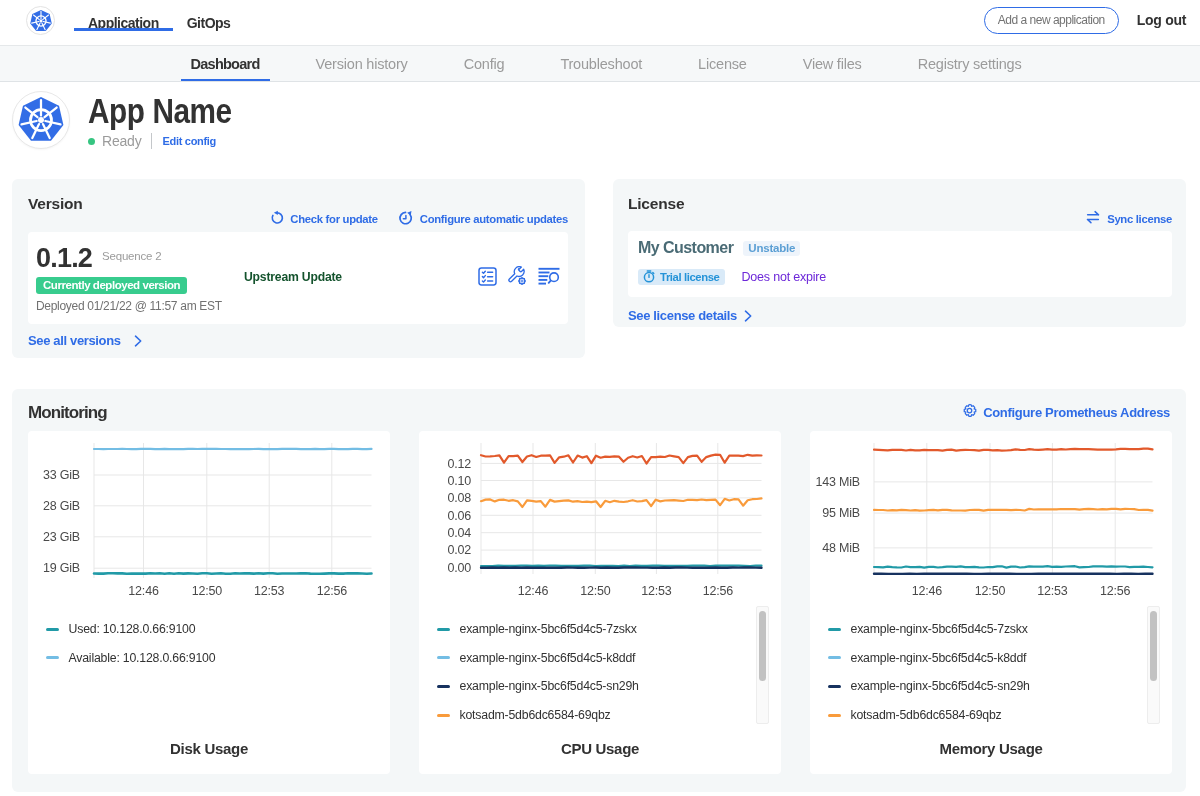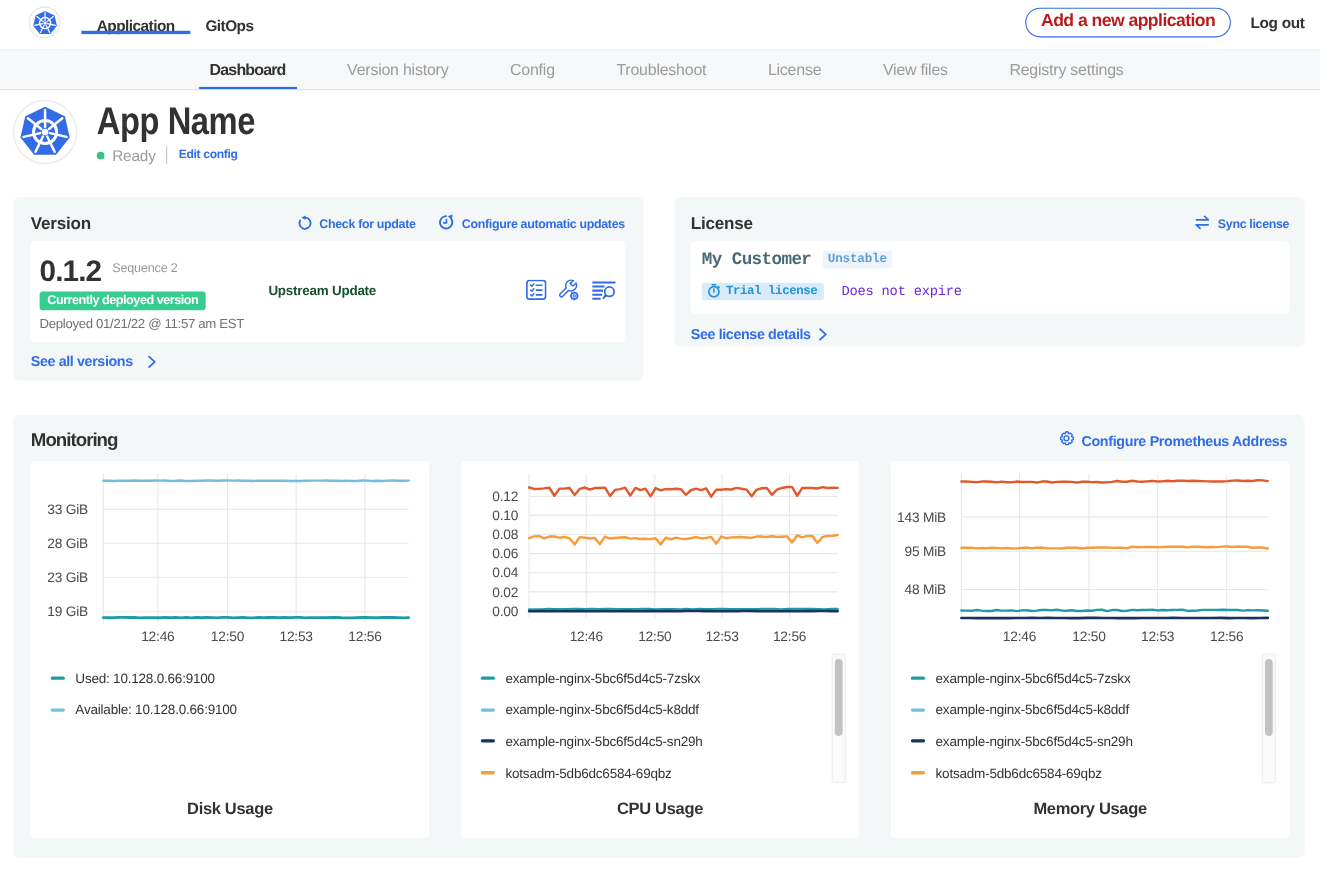--- a/index.html
+++ b/index.html
@@ -1,57 +1,57 @@
 <!DOCTYPE html>
 <html><head><meta charset="utf-8"><style>
 * { margin:0; padding:0; box-sizing:border-box; }
 html,body { width:1200px; background:#fff; font-family:"Liberation Sans",sans-serif; letter-spacing:-0.2px; }
 .topnav { height:46px; background:#fff; display:flex; align-items:center; position:relative; border-bottom:1px solid #e5e8ea;}
 .logo-circ { position:absolute; left:26px; top:6px; width:29px; height:29px; border-radius:50%; border:1px solid #e3e3e3; background:#fff; display:flex; align-items:center; justify-content:center; }
 .toptabs { margin-left:74px; display:flex; }
 .toptab { padding:0 14px; display:flex; align-items:center; font-size:14px; font-weight:bold; color:#323232; position:relative; letter-spacing:-0.5px; }
 .toptab.active:after { content:""; position:absolute; left:0; right:0; bottom:0; height:3px; background:#2f6ce6; }
 .topright { position:absolute; right:14px; top:6px; height:28px; display:flex; align-items:center; }
-.addbtn { height:27px; padding:0 13px; border:1px solid #2f6ce6; border-radius:14px; background:#fff; color:#b91c1c; font-size:16px; font-weight:bold; font-family:inherit; letter-spacing:-0.5px; }
+.addbtn { height:27px; padding:0 13px; border:1px solid #2f6ce6; border-radius:14px; background:#fff; color:#737373; font-size:12px; font-weight:normal; font-family:inherit; letter-spacing:-0.5px; }
 .logout { margin-left:18px; font-size:14px; font-weight:bold; color:#323232; letter-spacing:-0.3px; }
 .subnav { height:36px; background:#f6f8f9; border-bottom:1px solid #dfe3e6; display:flex; justify-content:center; padding-left:12px; }
 .stab { margin:0 18px; padding:0 10px; display:flex; align-items:center; font-size:14.5px; color:#9b9b9b; position:relative; }
 .stab.active { color:#323232; font-weight:bold; letter-spacing:-0.75px;text-align:right; }
 .stab.active:after { content:""; position:absolute; left:0; right:0; bottom:0; height:2.5px; background:#2f6ce6; }
 .apphead { display:flex; padding:9px 0 0 12px; height:97px; }
 .bigcirc { width:58px; height:58px; border-radius:50%; border:1px solid #e8e8e8; background:#fff; display:flex; align-items:center; justify-content:center; box-shadow:0 1px 2px rgba(0,0,0,.04); }
 .aphright { margin-left:18px; padding-top:1.5px; }
 h1.appname { font-size:35px; color:#323232; font-weight:bold; letter-spacing:-0.5px; line-height:1; transform:scaleX(.85); transform-origin:left; }
 .statusrow { display:flex; align-items:center; margin-top:5.5px; }
 .dot { width:7px; height:7px; border-radius:50%; background:#36c581; margin-right:7px; }
 .ready { font-size:14px; color:#9b9b9b; }
 .vsep { width:1px; height:16px; background:#c4c7ca; margin:0 10px; }
 .editcfg { font-size:11px; font-weight:bold; color:#2f6ce6; letter-spacing:-0.3px; }
 .cardsrow { display:flex; padding:0 12px; gap:28px; align-items:flex-start; }
 .card { background:#f4f7f8; border-radius:6px; }
 .vcard { width:573px; padding:16px 17px 10px 16px; }
 .lcard { width:573px; padding:16px 14px 4px 15px; }
-.cardtitle-row { display:flex; align-items:center; }
+.cardtitle-row { display:flex; align-items:flex-start;flex-direction:column; }
 .cardtitle { font-size:15.5px; font-weight:bold; color:#323232; }
 .cardlinks { margin-left:auto; display:flex; align-items:center; }
 .blink { display:flex; align-items:center; color:#2f6ce6; font-size:11.3px; font-weight:bold; letter-spacing:-0.3px; }
 .blink svg { margin-right:6px; margin-top:-3.5px; }
 .innercard { background:#fff; border-radius:4px; margin-top:6px; }
 .vinner { height:92px; padding:11.5px 8px 0 8px; display:flex; }
 .vleft { width:208px; }
 .vnumrow { display:flex; align-items:center; }
 .vnum { font-size:27px; font-weight:bold; color:#323232; letter-spacing:-0.8px; }
 .vseq { margin-left:10px; font-size:11.5px; color:#9b9b9b; letter-spacing:-0.2px; margin-top:-5px; }
 .vbadge { display:inline-block; margin-top:3px; background:#38cc8e; color:#fff; font-size:11.5px; font-weight:bold; border-radius:3px; padding:2px 7px 3px; letter-spacing:-0.45px;text-align:right; }
 .vdate { margin-top:5px; font-size:12px; color:#717171; font-weight:normal; letter-spacing:-0.3px; }
 .vmid { font-size:12.2px; font-weight:bold; color:#14532d; align-self:center; margin-top:-13px; letter-spacing:-0.2px;}
 .vicons { margin-left:auto; display:flex; align-items:center; gap:10.5px; margin-top:23px; align-self:flex-start;}
 .seeall { display:flex; align-items:center; margin-top:9.5px; font-size:13px; font-weight:bold; color:#2f6ce6; letter-spacing:-0.35px; }
 .seeall svg { margin-left:6px; margin-top:1px;}
-.linner { height:66px; padding:8px 10px;font-family:Liberation Mono, monospace; }
+.linner { height:66px; padding:8px 10px; }
 .lrow1 { display:flex; align-items:center; }
 .custname { font-size:16px; font-weight:bold; color:#4a6b75; letter-spacing:-0.55px; }
 .unstable { margin-left:10px; background:#eef4fb; color:#5b9fd4; font-size:11.5px; font-weight:bold; border-radius:3px; padding:1px 5px 2px; letter-spacing:-0.2px; }
 .lrow2 { display:flex; align-items:center; margin-top:12px; }
 .trial { display:flex; align-items:center; background:#d9eaf8; color:#2493d8; font-size:11.3px; font-weight:bold; border-radius:3px; padding:1px 6px 2px 5px; letter-spacing:-0.4px; }
 .trial svg { margin-right:5px; }
 .noexpire { margin-left:16px; font-size:12.5px; color:#6d28d9; letter-spacing:-0.2px; }
 .moncard { margin:31px 0 0 12px; width:1174px; padding:15px 16px 18px 16px; }
 .monhead { display:flex; align-items:center; margin-top:-1.5px; }
 .montitle { font-size:17px; font-weight:bold; color:#323232; letter-spacing:-0.9px; }

